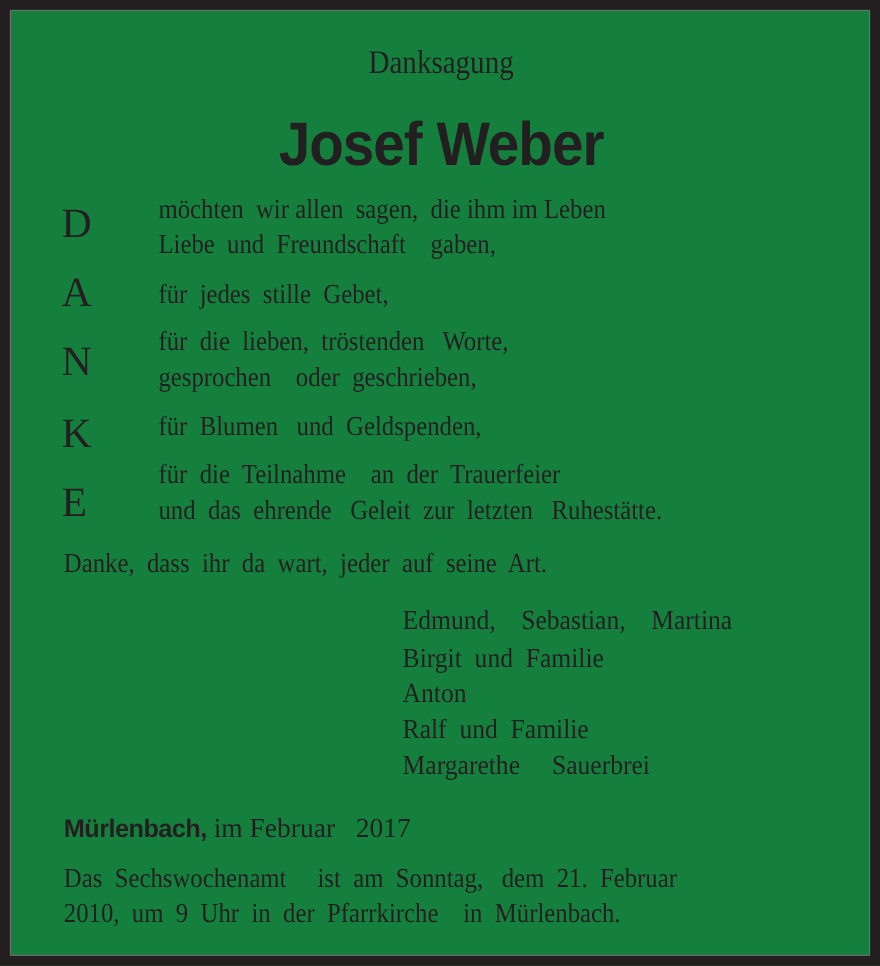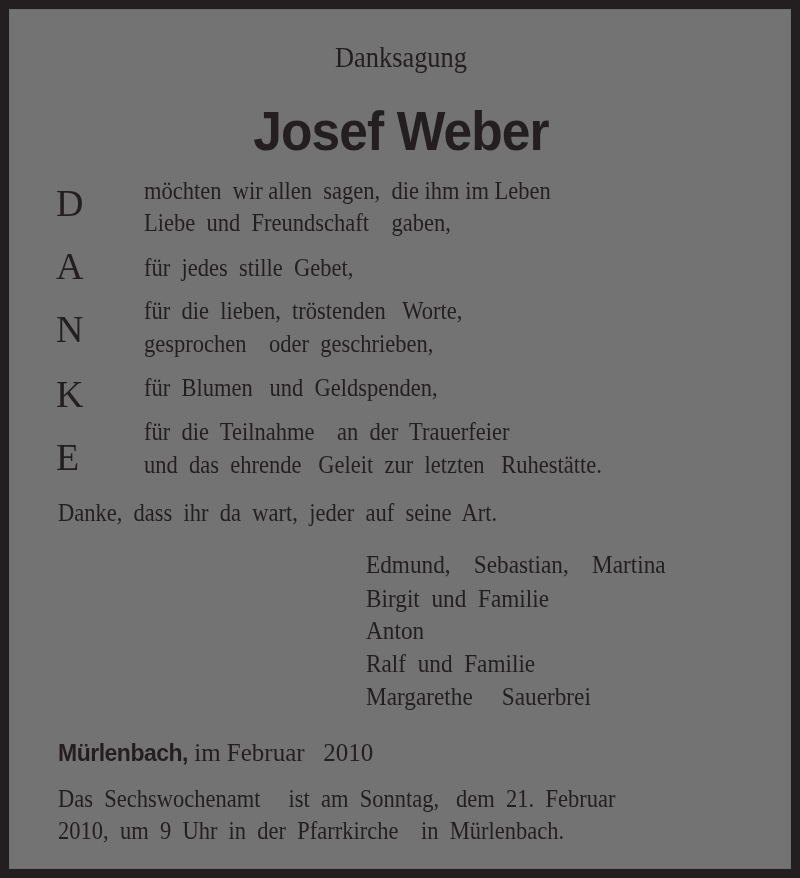--- a/index.html
+++ b/index.html
@@ -1,19 +1,19 @@
 <!DOCTYPE html>
 <html><head>
   <meta charset="utf-8">
   <style>
     html, body { margin: 0; padding: 0; }
     body { width: 800px; height: 878px; background: #231f20; overflow: hidden; }
     .frame {
       position: absolute; left: 9px; top: 9px; width: 782px; height: 860px;
-      background: #737373; box-sizing: border-box;
+      background: #15803d; box-sizing: border-box;
       border: 1px solid #6d6d6d;
     }
     .serif { font-family: "Liberation Serif", "DejaVu Serif", serif; color: #231f20; }
     .sans { font-family: "Liberation Sans", "DejaVu Sans", sans-serif; color: #231f20; }
     .abs { position: absolute; white-space: pre; }
     .heading { left: 0; width: 782px; text-align: center; top: 30px; font-size: 30px; transform: scaleX(0.88); }
     .name { left: 0; width: 782px; text-align: center; top: 88px; font-size: 56px; font-weight: bold; letter-spacing: -1px; transform: scaleX(0.92); }
     .letter { left: 46px; font-size: 38px; line-height: 38px; }
     .line { left: 134px; font-size: 25px; line-height: 30px; transform-origin: left center; transform: scaleX(0.9); }
     .signer { left: 356px; font-size: 25px; line-height: 32px; transform-origin: left center; transform: scaleX(0.93); }
@@ -51,20 +51,20 @@
   <div class="abs serif line" style="left:48px; top:488px">Danke,  dass  ihr  da  wart,  jeder  auf  seine  Art.</div>
 
   <div>
     <div class="abs serif signer" style="top:539px">Edmund,    Sebastian,    Martina</div>
     <div class="abs serif signer" style="top:573px">Birgit  und  Familie</div>
     <div class="abs serif signer" style="top:605px">Anton</div>
     <div class="abs serif signer" style="top:638px">Ralf  und  Familie</div>
     <div class="abs serif signer" style="top:671px">Margarethe     Sauerbrei</div>
   </div>
 
-  <div class="abs serif place"><b>Mürlenbach,</b><span> im Februar   2010</span></div>
+  <div class="abs serif place"><b>Mürlenbach,</b><span> im Februar   2017</span></div>
 
   <div>
     <div class="abs serif notice" style="top:773px">Das  Sechswochenamt     ist  am  Sonntag,   dem  21.  Februar</div>
     <div class="abs serif notice" style="top:805px">2010,  um  9  Uhr  in  der  Pfarrkirche    in  Mürlenbach.</div>
   </div>
 
 </div>
 
 </body></html>

